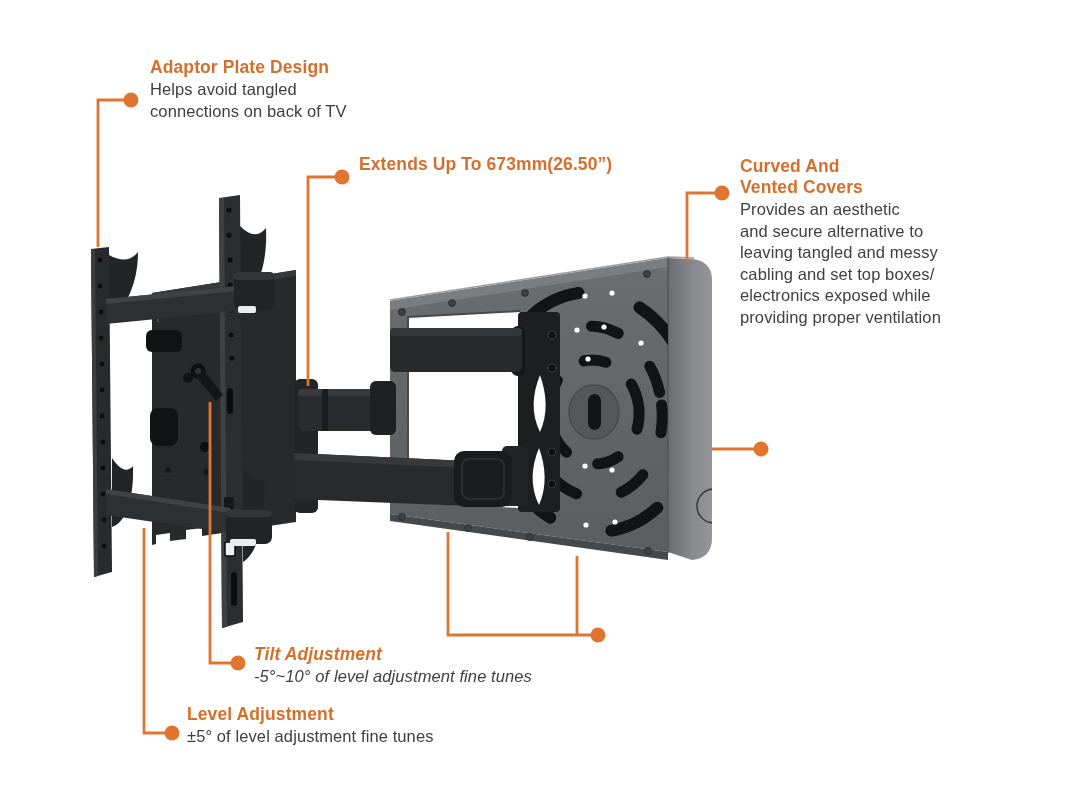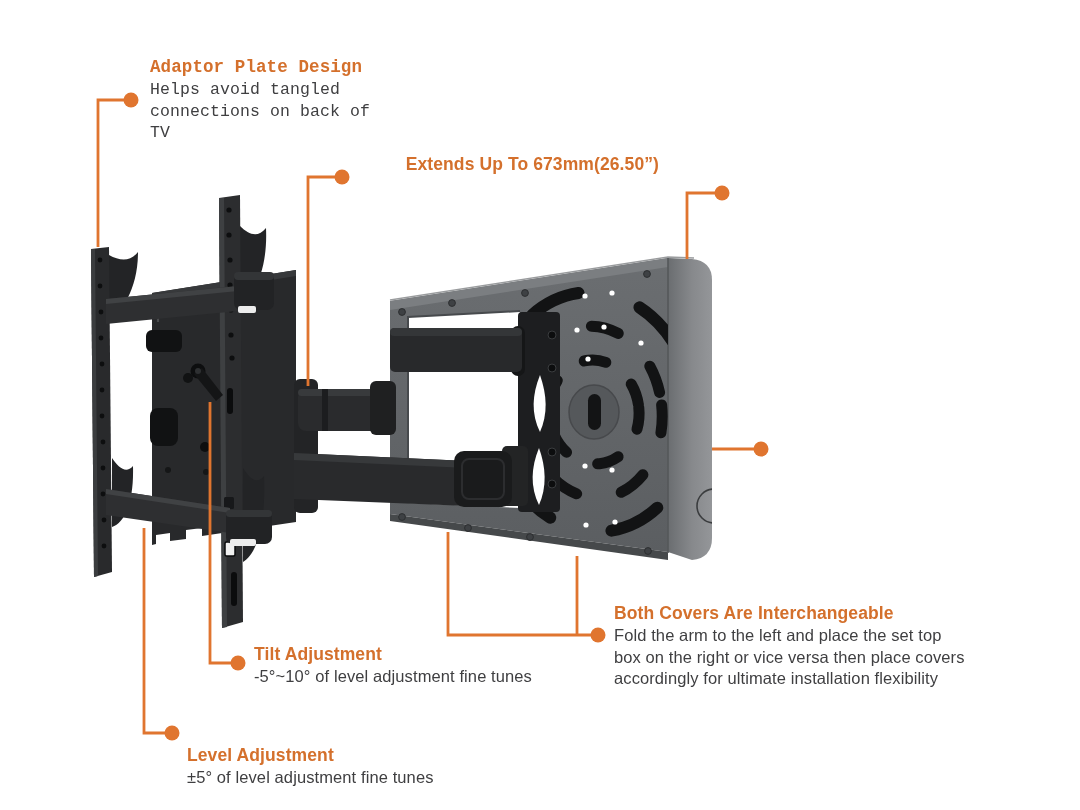--- a/index.html
+++ b/index.html
@@ -10,27 +10,27 @@
   #mount-art{position:absolute;left:0;top:0;width:1080px;height:810px;}
   .callout{position:absolute;}
   .callout .title{
     color:#D4702C;font-weight:bold;font-size:17.5px;line-height:21px;
     white-space:pre-line;letter-spacing:0.1px;
   }
   .callout .body{
     color:#3F3F41;font-size:16.5px;line-height:21.5px;margin-top:1px;
     white-space:pre-line;letter-spacing:0.1px;
   }
-  .co-adaptor{left:150px;top:57px;width:240px;font-family:Liberation Mono, monospace;}
-  .co-extends{left:359px;top:154px;width:300px;text-align:right;}
+  .co-adaptor{left:150px;top:57px;width:240px;}
+  .co-extends{left:359px;top:154px;width:300px;}
   .co-covers{left:740px;top:156px;width:240px;}
   .co-mounting{left:777px;top:405px;width:220px;}
   .co-inter{left:614px;top:603px;width:440px;}
-  .co-tilt{left:254px;top:644px;width:340px;}
-  .co-level{left:187px;top:704px;width:340px;margin-top:41px;}
+  .co-tilt{left:254px;top:644px;width:340px;font-style:italic;}
+  .co-level{left:187px;top:704px;width:340px;}
 </style>
 </head>
 <body>
 
 <div id="stage">
 
   <svg id="mount-art" viewBox="0 0 1080 810" xmlns="http://www.w3.org/2000/svg">
     <defs>
       <linearGradient id="gFront" x1="0" y1="0" x2="0" y2="1">
         <stop offset="0" stop-color="#6b6e71"></stop>
@@ -225,28 +225,32 @@
   <div class="callout co-adaptor">
     <div class="title">Adaptor Plate Design</div>
     <div class="body">Helps avoid tangled
 connections on back of TV</div>
   </div>
 
   <div class="callout co-extends">
     <div class="title">Extends Up To 673mm(26.50”)</div>
   </div>
 
-
-
-  <div class="callout co-inter">
-    <div class="title">Both Covers Are Interchangeable</div>
-    <div class="body">Fold the arm to the left and place the set top
-box on the right or vice versa then place covers
-accordingly for ultimate installation flexibility</div>
-  </div>
+  <div class="callout co-covers">
+    <div class="title">Curved And
+Vented Covers</div>
+    <div class="body">Provides an aesthetic
+and secure alternative to
+leaving tangled and messy
+cabling and set top boxes/
+electronics exposed while
+providing proper ventilation</div>
+  </div>
+
+
 
   <div class="callout co-tilt">
     <div class="title">Tilt Adjustment</div>
     <div class="body">-5°~10° of level adjustment fine tunes</div>
   </div>
 
   <div class="callout co-level">
     <div class="title">Level Adjustment</div>
     <div class="body">±5° of level adjustment fine tunes</div>
   </div>

